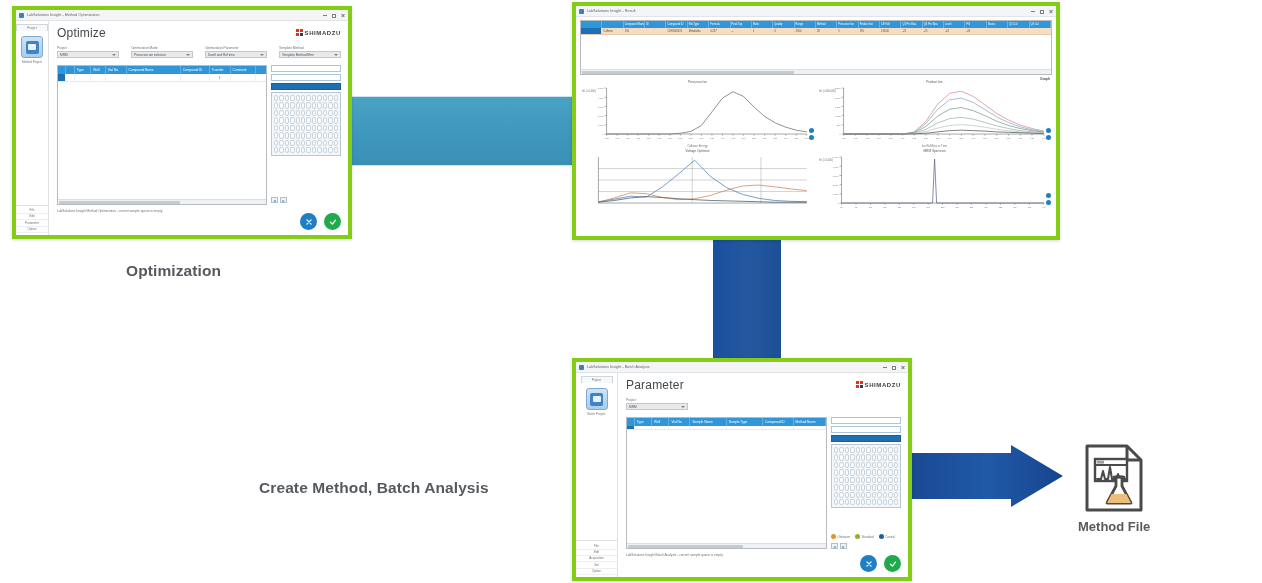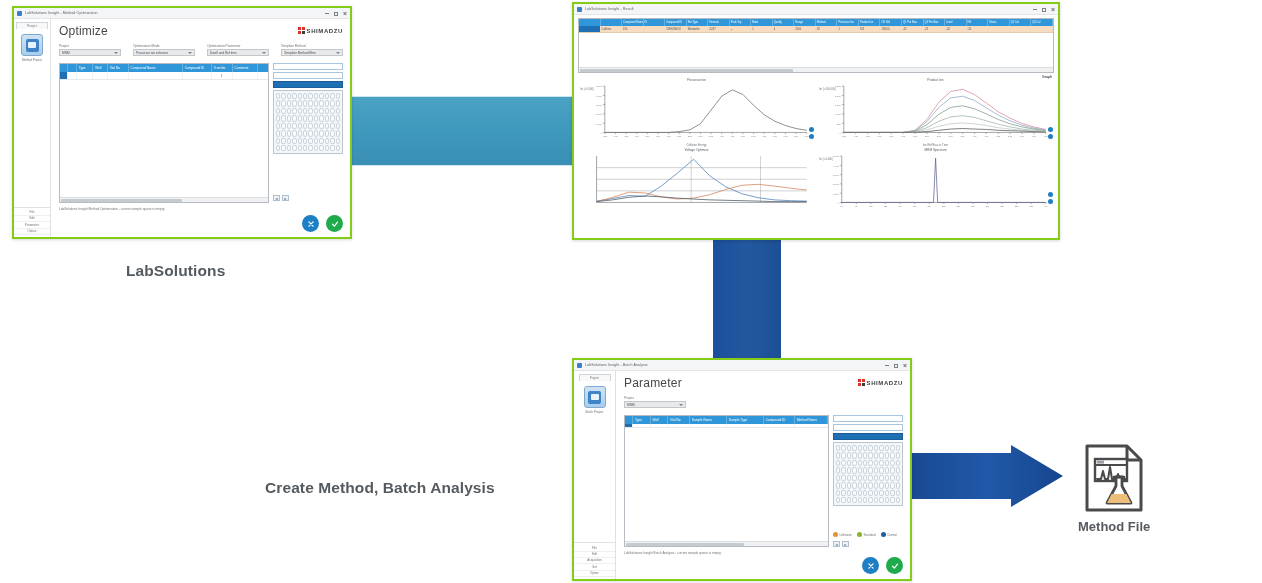--- a/index.html
+++ b/index.html
@@ -22,21 +22,21 @@
     background: linear-gradient(90deg,#1b4f9e 0%,#23589f 50%,#1d4f96 100%);
   }
   .conn-arrow {
     position: absolute; left: 893px; top: 445px; width: 170px; height: 62px;
   }
   .conn-arrow svg { display:block; width: 100%; height: 100%; }
 
   
   .win {
     position: absolute; background: #ffffff;
-    border: 2px solid #84cc16;
+    border: 4px solid #84cc16;
     box-shadow: 0 1px 3px rgba(0,0,0,.16);
     overflow: hidden;
   }
   .titlebar {
     height: 11px; background: #f4f5f7; border-bottom: 1px solid #e2e4e7;
     display: flex; align-items: center; padding: 0 3px; position: relative;
   }
   .tb-ico { width: 5px; height: 5px; background: #3b7fc4; border-radius: 1px; margin-right: 3px; flex: none; }
   .tb-text {
     font-size: 3.6px; color: #5b6166; white-space: nowrap; overflow: hidden;
@@ -931,22 +931,22 @@
           <div class="act ok">
             <svg viewBox="0 0 24 24">
                 <path d="M6 12.5 L10.5 17 L18 7.5" stroke="#fff" stroke-width="3" stroke-linecap="round" stroke-linejoin="round" fill="none"></path>
               </svg>
           </div>
         </div>
       </div>
     </div>
   </div>
 
-  <div class="caption" style="left:126px; top:262px;">LabSolutions</div>
-  <div class="caption" style="left:265px; top:479px;">Create Method, Batch Analysis</div>
+  <div class="caption" style="left:126px; top:262px;">Optimization</div>
+  <div class="caption" style="left:259px; top:479px;">Create Method, Batch Analysis</div>
 
   <div class="filegroup" style="left:1078px; top:443px;">
 
     <div class="fileitem">
       <svg width="62" height="70" viewBox="0 0 62 70">
         <path d="M4 3 H44 L58 17 V67 H4 Z" fill="#ffffff" stroke="#4a4a4a" stroke-width="3" stroke-linejoin="round"></path>
         <path d="M44 3 V17 H58" fill="none" stroke="#4a4a4a" stroke-width="3" stroke-linejoin="round"></path>
         <rect x="12" y="16" width="32" height="22" fill="#ffffff" stroke="#4a4a4a" stroke-width="2.4"></rect>
         <line x1="12" y1="22" x2="44" y2="22" stroke="#4a4a4a" stroke-width="2"></line>
         <rect x="14" y="17.6" width="7" height="3" fill="#9aa0a6"></rect>

